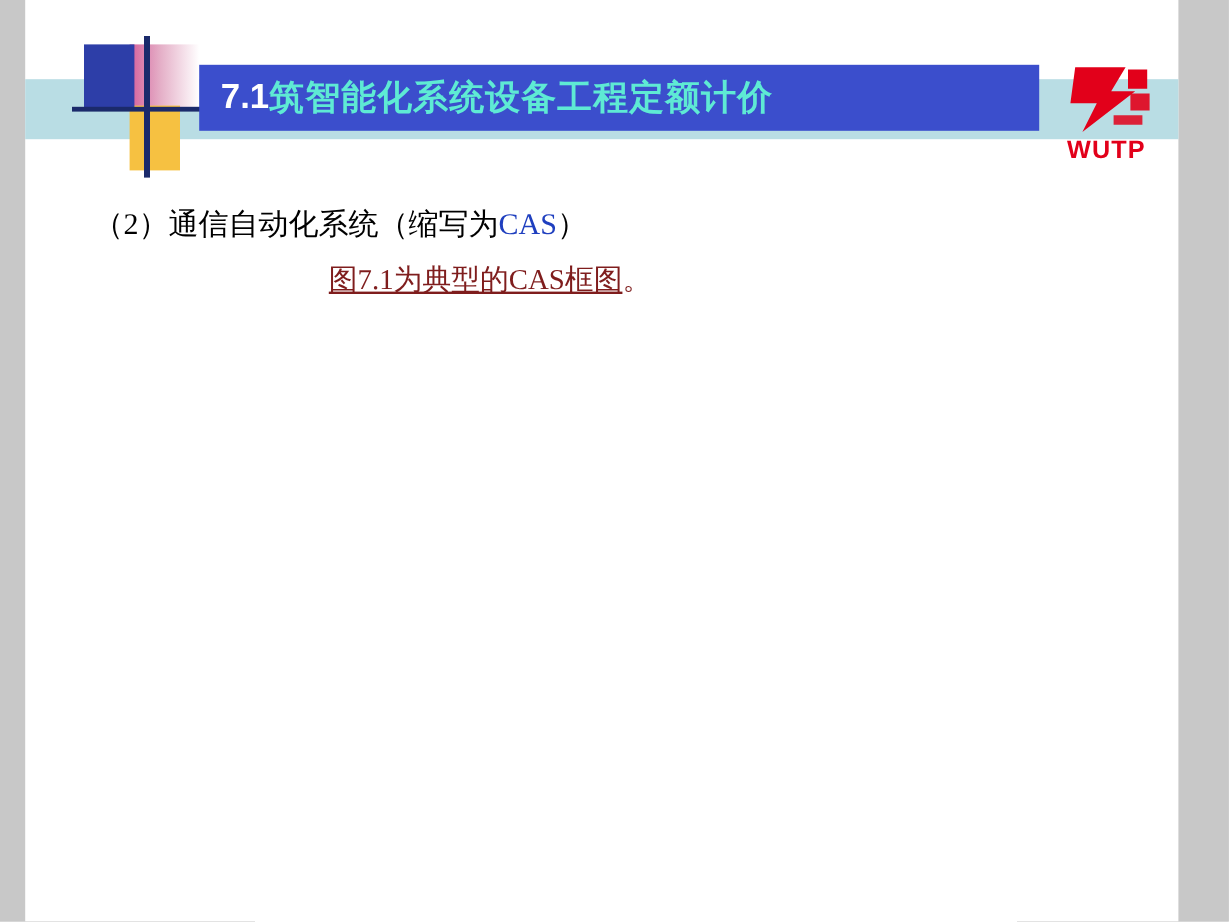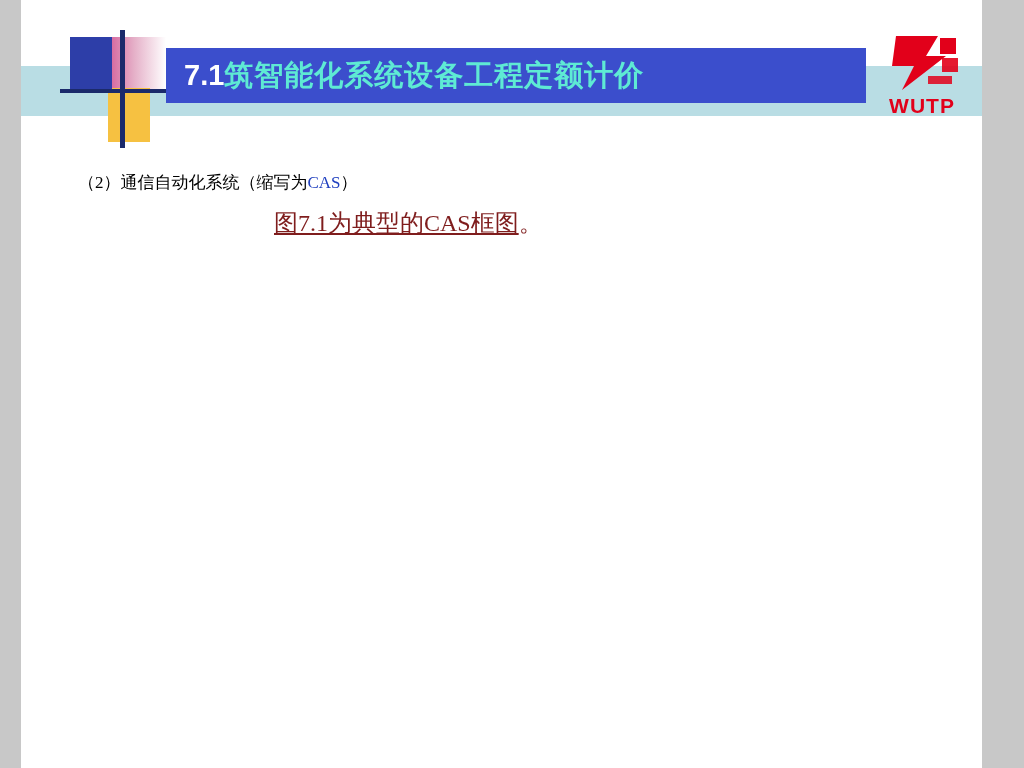--- a/index.html
+++ b/index.html
@@ -73,21 +73,21 @@
     left: 60px;
     top: 89px;
     width: 110px;
     height: 4px;
     background: #1b2a6b;
   }
   
   .title-bar {
     position: absolute;
     left: 166px;
-    top: 48px;
+    top: 54px;
     width: 700px;
     height: 55px;
     background: #3b4ecc;
     display: flex;
     align-items: center;
     box-sizing: border-box;
     padding-left: 18px;
   }
   .title-num {
     color: #ffffff;
@@ -100,21 +100,21 @@
     color: #5eead4;
     font-family: "DejaVu Sans", "Liberation Sans", sans-serif;
     font-weight: bold;
     font-size: 29px;
     letter-spacing: 1px;
   }
   
   .logo {
     position: absolute;
     left: 876px;
-    top: 32px;
+    top: 52px;
     width: 92px;
     height: 92px;
   }
   .logo-mark {
     position: absolute;
     left: 6px;
     top: 0px;
     width: 80px;
     height: 62px;
   }
@@ -131,21 +131,21 @@
     letter-spacing: 1px;
   }
   
   .content {
     position: absolute;
     left: 78px;
     top: 172px;
     width: 880px;
   }
   .line-heading {
-    font-size: 17px;
+    font-size: 25px;
     color: #000000;
     line-height: 1.25;
     white-space: pre;
   }
   .line-heading .accent {
     color: #1f3fbf;
   }
   .para {
     margin-top: 12px;
     font-size: 29px;

